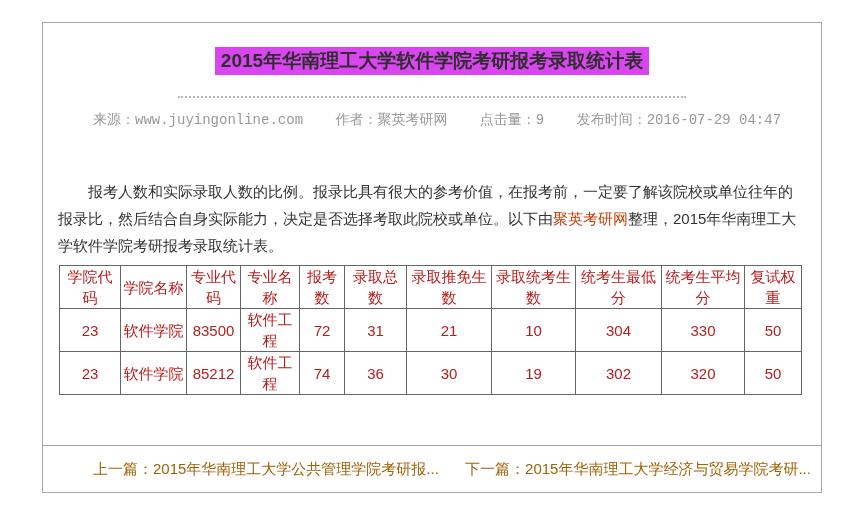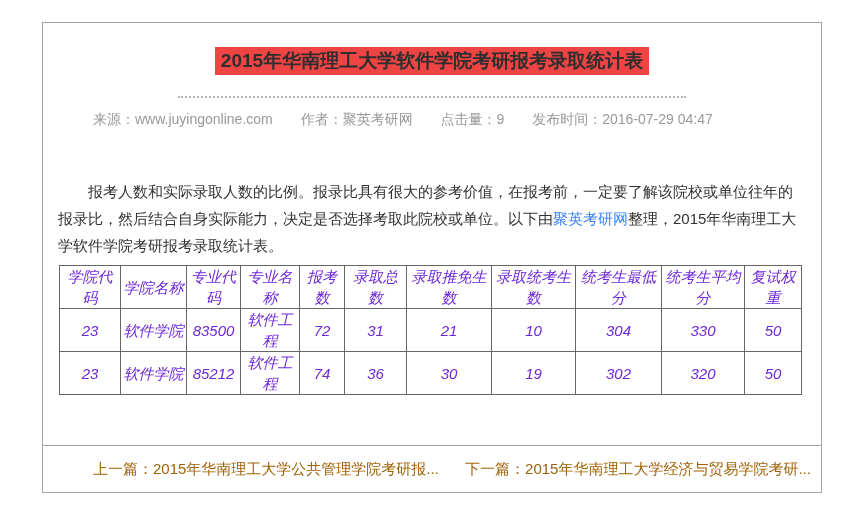--- a/index.html
+++ b/index.html
@@ -7,37 +7,37 @@
   body {
     width:856px; height:511px; position:relative; overflow:hidden;
     font-family:"Liberation Sans","DejaVu Sans",sans-serif; color:#333;
   }
   .article-box {
     position:absolute; left:42px; top:22px; width:780px; height:471px;
     border:1px solid #a6a6a6; background:#fff;
   }
   .title-row { text-align:center; margin-top:24px; }
   .title-highlight {
-    display:inline-block; background:#ef4444; color:#2e2e2e;
+    display:inline-block; background:#d946ef; color:#2e2e2e;
     font-size:19px; font-weight:bold; line-height:22px; padding:3px 6px;
   }
   .dotted-divider {
     width:508px; height:0; margin:21px auto 0;
     border-top:2px dotted #b3b3b3;
   }
-  .meta { margin-top:13px; padding-left:50px; font-size:14px; color:#999; white-space:nowrap; }
+  .meta { margin-top:13px; padding-left:50px; font-size:14px; color:#999; white-space:nowrap;font-family:Liberation Mono, monospace; }
   .meta .meta-item { margin-right:24px; }
   .intro {
     margin:49px 15px 0 15px; font-size:15px; line-height:27px;
     text-indent:2em; color:#333;
   }
-  .inline-link { color:#3b82f6; text-decoration:none; cursor:pointer; }
+  .inline-link { color:#c2410c; text-decoration:none; cursor:pointer; }
   .stats-table {
     border-collapse:collapse; table-layout:fixed; width:742px;
-    margin:6px auto 0 16px; font-size:15px; color:#6d28d9;font-style:italic;
+    margin:6px auto 0 16px; font-size:15px; color:#b91c1c;
   }
   .stats-table th, .stats-table td {
     border:1px solid #666; text-align:center; vertical-align:middle;
     height:43px; line-height:21px; font-weight:normal; padding:0 2px;
     overflow:hidden;
   }
   .footer-nav {
     position:absolute; left:0; right:0; bottom:0; height:47px;
     border-top:1px solid #a6a6a6; line-height:46px;
     padding-left:50px; font-size:15px; color:#333; white-space:nowrap;

